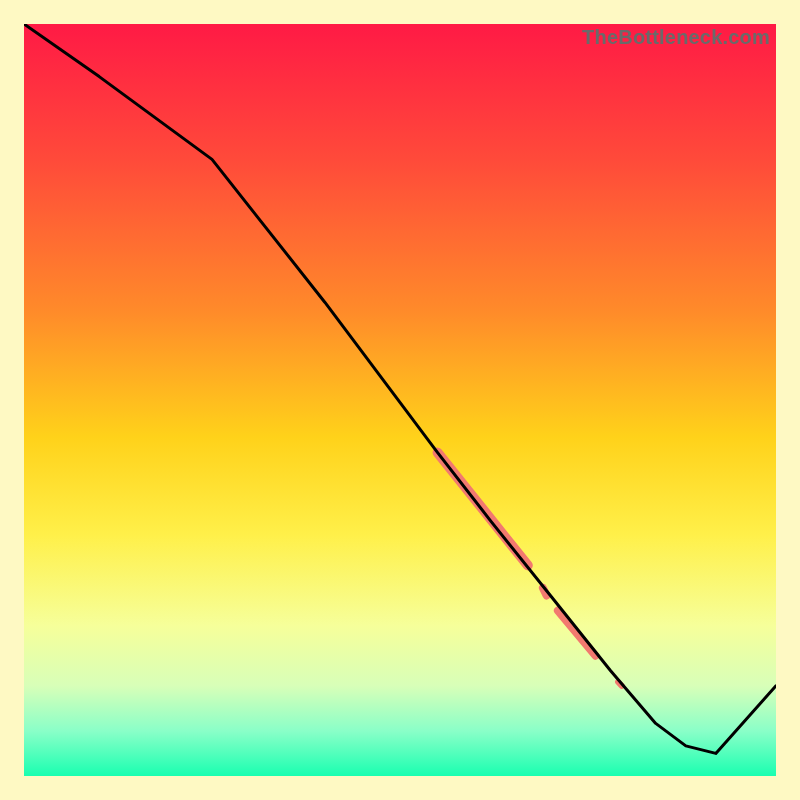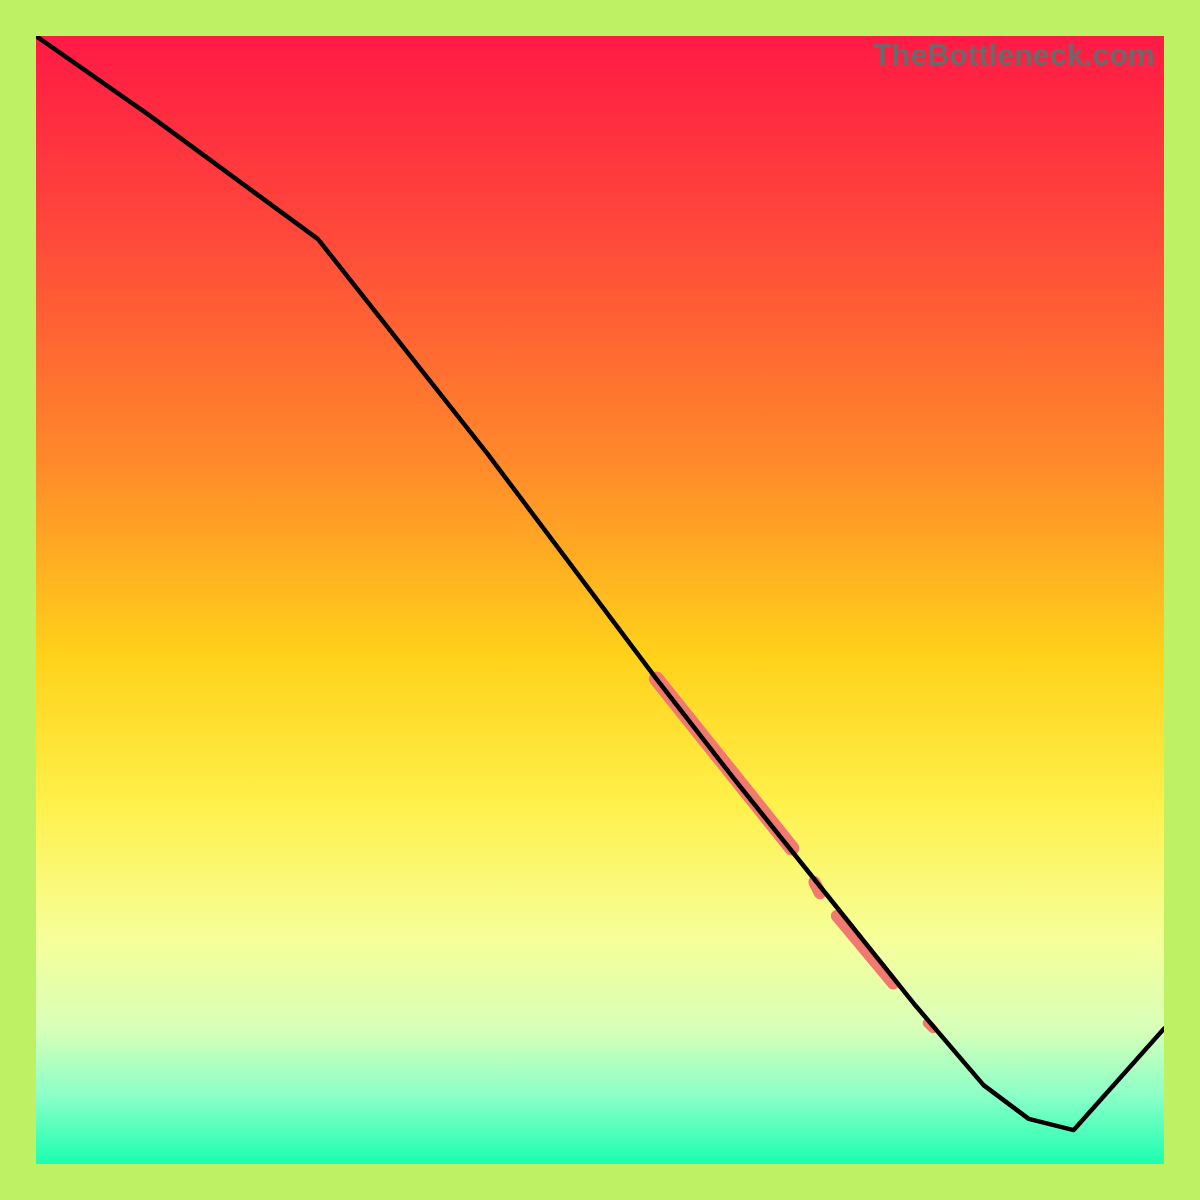--- a/index.html
+++ b/index.html
@@ -1,21 +1,21 @@
 <!DOCTYPE html>
 <html><head>
 <meta charset="utf-8">
 <style>
   * { margin: 0; padding: 0; box-sizing: border-box; }
   html, body { width: 800px; height: 800px; background: #000; overflow: hidden; }
   .frame {
     position: relative;
     width: 800px;
     height: 800px;
-    background: #bef264;
+    background: #fef9c3;
   }
   .plot-area {
     position: absolute;
     left: 24px;
     top: 24px;
     width: 752px;
     height: 752px;
     overflow: hidden;
   }
   .gradient-bg {

